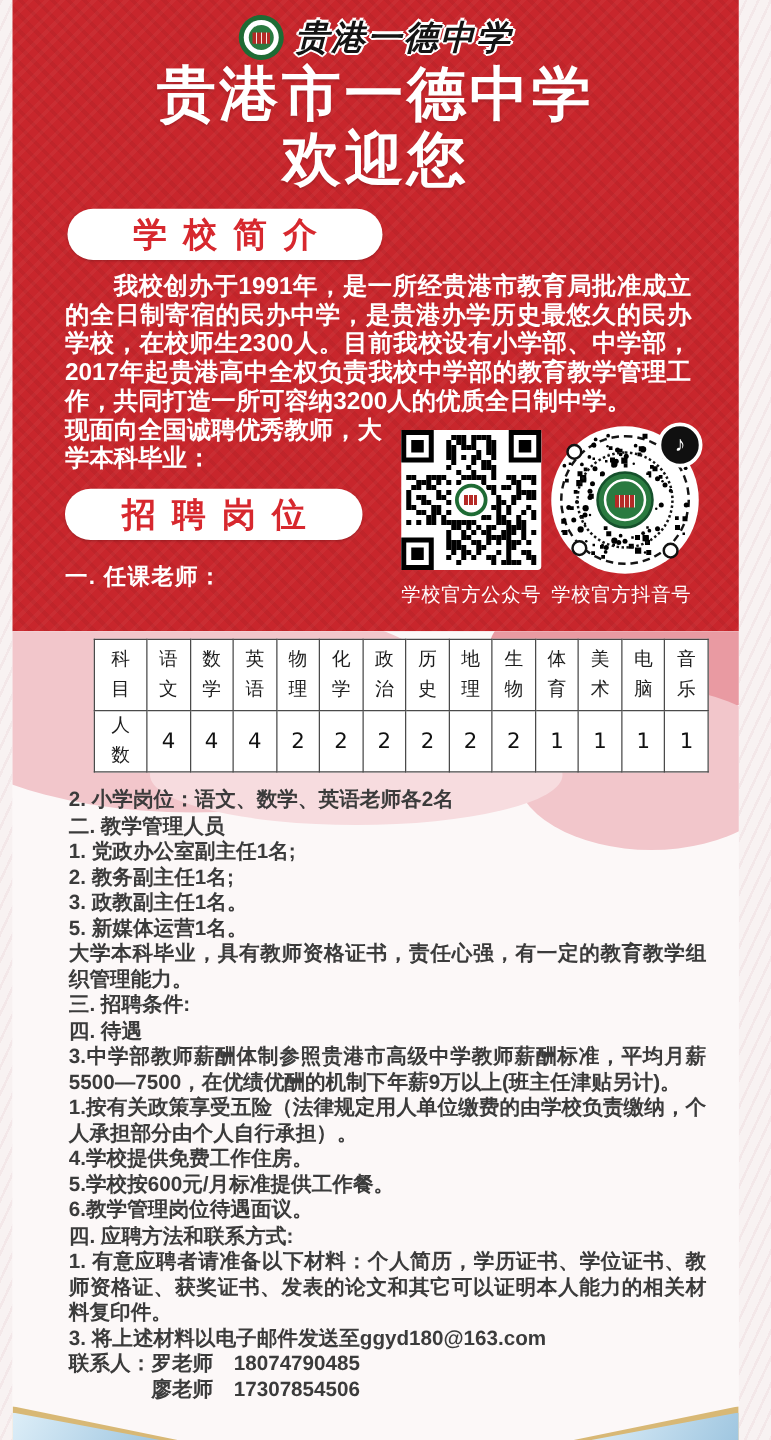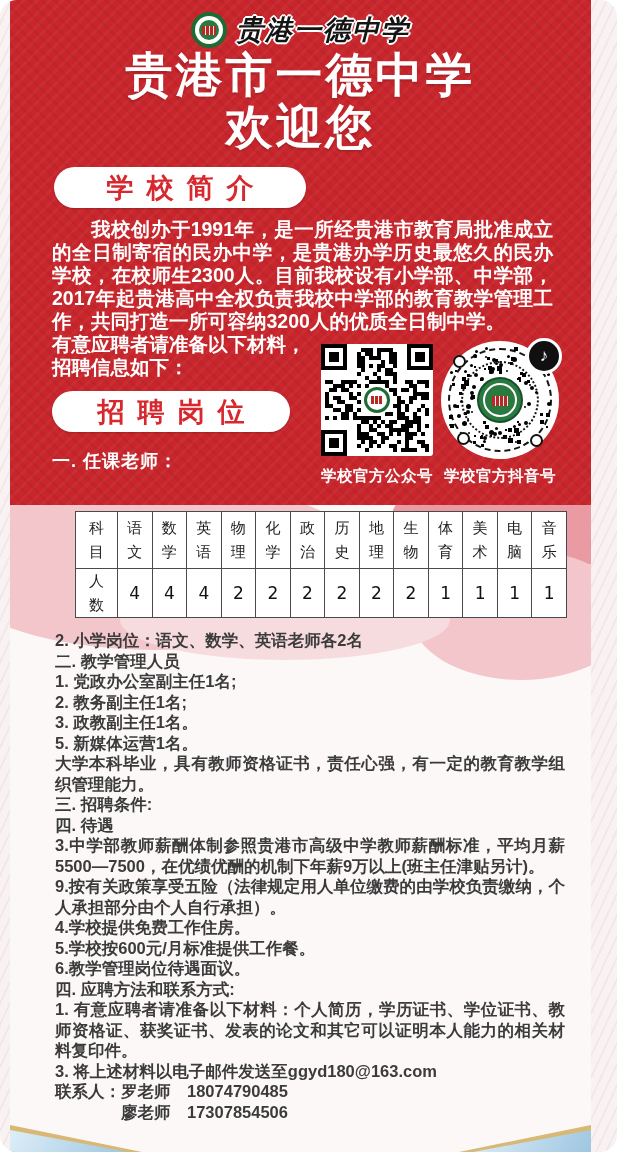--- a/index.html
+++ b/index.html
@@ -1,21 +1,20 @@
 <!DOCTYPE html>
 <html><head>
 <meta charset="utf-8">
 <style>
   html,body { margin:0; padding:0; }
   .canvas {
     position:relative; width:617px; height:1152px; overflow:hidden;
     font-family:"Liberation Sans", sans-serif;
     background:#F8F2F2;
     background-image:repeating-linear-gradient(115deg, rgba(210,160,170,0.13) 0 2px, transparent 2px 9px);
-    border-radius:17px;
   }
   .card { position:absolute; left:10px; top:0; width:581px; height:1152px; background:#FCF8F8; }
 
   
   .red-section {
     position:relative; height:505px; box-sizing:border-box; color:#fff;
     background:#C8262C;
     background-image:
       repeating-linear-gradient(45deg, rgba(0,0,0,0.045) 0 3px, transparent 3px 9px),
       repeating-linear-gradient(-45deg, rgba(255,255,255,0.035) 0 3px, transparent 3px 9px);
@@ -65,21 +64,21 @@
   .round-seal { position:absolute; left:50%; top:50%; width:46px; height:46px; margin:-23px 0 0 -23px;
     border-radius:50%; background:#2A7A40; border:2px solid #15502B; box-sizing:border-box; z-index:2; }
   .round-seal::before { content:""; position:absolute; inset:4px; border-radius:50%; border:2px solid #fff; }
   .round-seal::after { content:""; position:absolute; left:13px; top:17px; width:16px; height:10px;
     background:repeating-linear-gradient(90deg,#B52A26 0 3px,#EFE6DD 3px 4px); }
   .mini-ring { position:absolute; width:9px; height:9px; border:2.5px solid #111; border-radius:50%; background:#fff; z-index:2; }
   .note-badge { position:absolute; right:-3px; top:-3px; width:30px; height:30px; border-radius:50%;
     background:#101010; border:3px solid #fff; color:#fff; z-index:3;
     display:flex; align-items:center; justify-content:center; font-size:17px; font-weight:bold; }
   .qr-labels { display:flex; gap:8px; margin-top:7px; }
-  .qr-labels span { display:block; text-align:center; font-size:15.5px; font-weight:bold; color:#fff; letter-spacing:0.5px; }
+  .qr-labels span { display:block; text-align:left; font-size:15.5px; font-weight:normal; color:#fff; letter-spacing:0.5px; }
   .qr-labels .l1 { width:112px; } .qr-labels .l2 { width:118px; }
 
   
   .light-section { position:relative; height:647px; box-sizing:border-box; background:#FCF8F8;
     padding:6px 26px 0 45px; overflow:hidden; }
   .blob { position:absolute; border-radius:50%; }
   .blob.b1 { left:-70px; top:-25px; width:430px; height:170px; background:#F2C6CB; }
   .blob.b2 { right:-50px; top:-40px; width:250px; height:110px; background:#E99AA2; }
   .blob.b3 { right:-40px; top:45px; width:220px; height:130px; background:#F2C6CB; }
   .blob.b4 { left:110px; top:75px; width:330px; height:80px; background:#F7DCDF; }
@@ -128,21 +127,21 @@
 
       <div class="title">贵港市一德中学</div>
       <div class="title">欢迎您</div>
 
       <div class="pill">学校简介</div>
 
       <p class="intro">我校创办于1991年，是一所经贵港市教育局批准成立的全日制寄宿的民办中学，是贵港办学历史最悠久的民办学校，在校师生2300人。目前我校设有小学部、中学部，2017年起贵港高中全权负责我校中学部的教育教学管理工作，共同打造一所可容纳3200人的优质全日制中学。</p>
 
       <div class="bottom-row">
         <div class="left-col">
-          <p class="tail">有意应聘者请准备以下材料，招聘信息如下：</p>
+          <p class="tail">现面向全国诚聘优秀教师，大学本科毕业：</p>
           <div class="pill pill2">招聘岗位</div>
           <div class="teachers-heading">一. 任课老师：</div>
         </div>
 
         <div class="qr-col">
           <div class="qr-pair">
             <div class="qr-sq-wrap">
               <div class="qr-grid">
                   <i style="left: 36px; top: 0px;"></i>
                   <i style="left: 40px; top: 0px;"></i>
@@ -542,21 +541,21 @@
           <div class="line">2. 小学岗位：语文、数学、英语老师各2名</div>
           <div class="line">二. 教学管理人员</div>
           <div class="line">1. 党政办公室副主任1名;</div>
           <div class="line">2. 教务副主任1名;</div>
           <div class="line">3. 政教副主任1名。</div>
           <div class="line">5. 新媒体运营1名。</div>
           <div class="line">大学本科毕业，具有教师资格证书，责任心强，有一定的教育教学组织管理能力。</div>
           <div class="line">三. 招聘条件:</div>
           <div class="line">四. 待遇</div>
           <div class="line">3.中学部教师薪酬体制参照贵港市高级中学教师薪酬标准，平均月薪5500—7500，在优绩优酬的机制下年薪9万以上(班主任津贴另计)。</div>
-          <div class="line">9.按有关政策享受五险（法律规定用人单位缴费的由学校负责缴纳，个人承担部分由个人自行承担）。</div>
+          <div class="line">1.按有关政策享受五险（法律规定用人单位缴费的由学校负责缴纳，个人承担部分由个人自行承担）。</div>
           <div class="line">4.学校提供免费工作住房。</div>
           <div class="line">5.学校按600元/月标准提供工作餐。</div>
           <div class="line">6.教学管理岗位待遇面议。</div>
           <div class="line">四. 应聘方法和联系方式:</div>
           <div class="line">1. 有意应聘者请准备以下材料：个人简历，学历证书、学位证书、教师资格证、获奖证书、发表的论文和其它可以证明本人能力的相关材料复印件。</div>
           <div class="line">3. 将上述材料以电子邮件发送至ggyd180@163.com</div>
         </div>
 
       <div class="lines" style="margin-top:0;">
         <div class="line">联系人：罗老师　18074790485</div>

